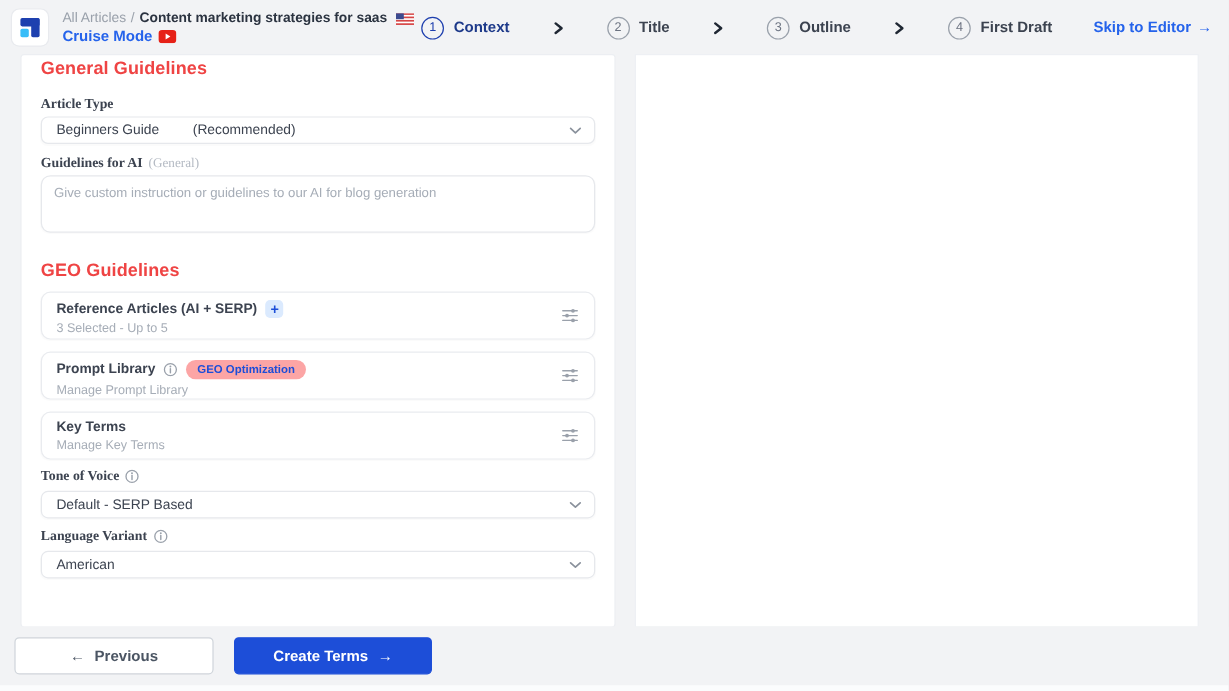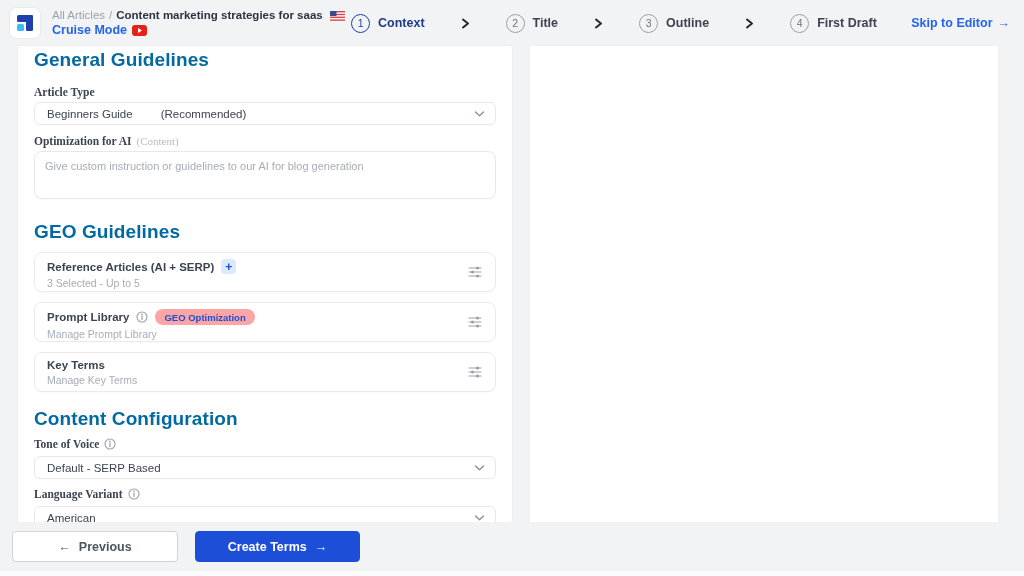--- a/index.html
+++ b/index.html
@@ -26,21 +26,21 @@
   .step.active .circle { border-color:#1e3fae; color:#1e3fae; }
   .step.active .slabel { color:#1e3a8a; font-weight:700; }
   .chev { margin:0 36px; line-height:0; }
   .skip { display:flex; align-items:center; gap:5px; font-size:12.5px; font-weight:700; color:var(--accent,#2563eb); cursor:pointer; text-decoration:none; margin-left:28px; white-space:nowrap; }
 
   
   .main { display:flex; height:476px; padding-left:18px; }
   .left-panel { width:494px; background:#fff; border-radius:2px; padding:2px 16px 0 16px; overflow:hidden; box-shadow:0 0 0 1px #eceef2; }
   .right-panel { flex:1; background:#fff; margin-left:18px; margin-right:26px; box-shadow:0 0 0 1px #eef0f4; }
 
-  h2.sec { font-size:19px; font-weight:700; color:#0369a1; letter-spacing:.1px; }
+  h2.sec { font-size:15px; font-weight:700; color:#ef4444; letter-spacing:.1px; }
   .lbl { display:flex; align-items:center; gap:5px; font-size:11.5px; color:#3c4350; font-weight:600;font-family:Liberation Serif, serif; }
   .lbl .opt { color:#b4bac3; font-weight:400; font-size:11px; }
   .info { line-height:0; display:inline-flex; }
 
   .select { position:relative; display:flex; align-items:center; height:23px; border:1px solid #e6e8ec; border-radius:6px; background:#fff; padding:0 26px 0 12px; font-size:11.5px; color:#3c4350; cursor:pointer; box-shadow:0 1px 1px rgba(20,30,60,.02); }
   .select .hint { margin-left:28px; color:#3c4350; }
   .select .chev-d { position:absolute; right:10px; top:50%; transform:translateY(-50%); line-height:0; }
 
   textarea.ta { width:100%; height:48px; border:1px solid #e6e8ec; border-radius:8px; resize:none; font-family:"Liberation Sans",sans-serif; font-size:11px; color:#3c4350; padding:8px 10px; outline:none; box-shadow:0 1px 1px rgba(20,30,60,.02); }
   textarea.ta::placeholder { color:#a6adb7; }
@@ -168,22 +168,22 @@
         <span>Beginners Guide</span>
         <span class="hint">(Recommended)</span>
         <span class="chev-d">
           <svg width="11" height="7" viewBox="0 0 11 7">
               <path d="M1.5 1.5 L5.5 5.2 L9.5 1.5" fill="none" stroke="#8a919c" stroke-width="1.4" stroke-linecap="round" stroke-linejoin="round"></path>
             </svg>
         </span>
       </div>
 
       <div class="lbl mt-il">
-        <span>Optimization for AI</span>
-        <span class="opt">(Content)</span>
+        <span>Guidelines for AI</span>
+        <span class="opt">(General)</span>
       </div>
       <textarea class="ta mt-ta" placeholder="Give custom instruction or guidelines to our AI for blog generation" style=""></textarea>
 
       <h2 class="sec mt-geo">GEO Guidelines</h2>
 
       <div class="gcard mt-c1">
         <div class="trow">
           <span class="ctitle">Reference Articles (AI + SERP)</span>
           <span class="pluschip">+</span>
         </div>
@@ -247,21 +247,20 @@
             </g>
             <g fill="#9aa1ab">
                 <circle cx="9.5" cy="2" r="1.6"></circle>
                 <circle cx="4.5" cy="6" r="1.6"></circle>
                 <circle cx="9.5" cy="10" r="1.6"></circle>
               </g>
           </svg>
         </span>
       </div>
 
-      <h2 class="sec mt-cc">Content Configuration</h2>
 
       <div class="lbl mt-tv">
         <span>Tone of Voice</span>
         <span class="info">
           <svg width="12" height="12" viewBox="0 0 12 12">
               <circle cx="6" cy="6" r="5" fill="none" stroke="#9aa1ab" stroke-width="1.1"></circle>
               <line x1="6" y1="5.2" x2="6" y2="8.6" stroke="#9aa1ab" stroke-width="1.2" stroke-linecap="round"></line>
               <circle cx="6" cy="3.4" r="0.8" fill="#9aa1ab"></circle>
             </svg>
         </span>

